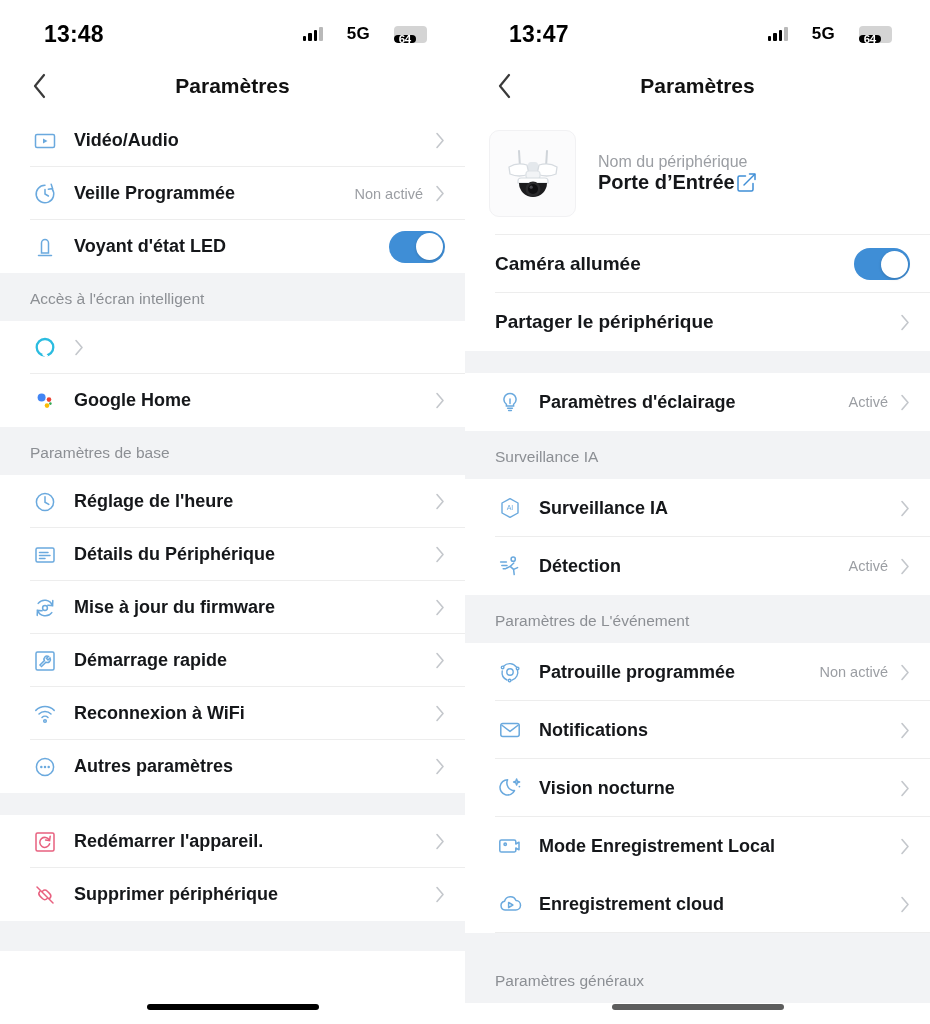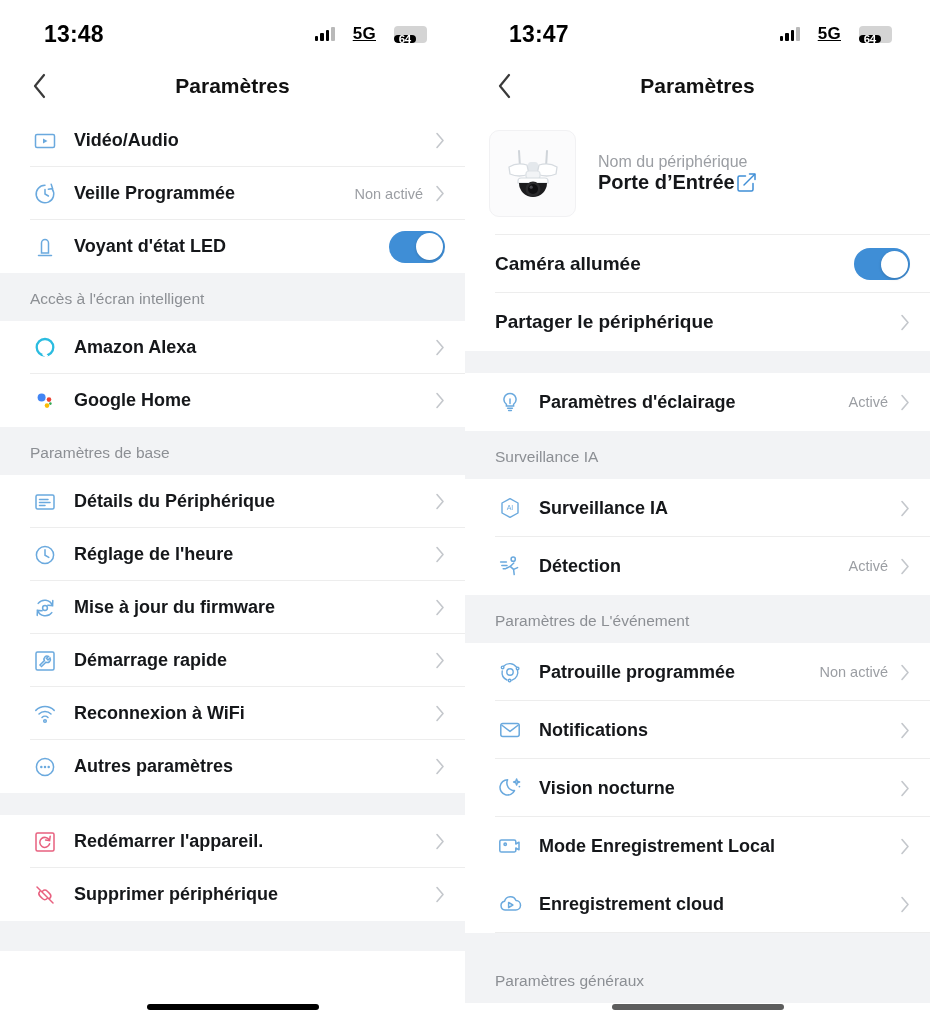--- a/index.html
+++ b/index.html
@@ -18,21 +18,21 @@
   }
 
   
   .statusbar {
     height: 58px;
     display: flex; align-items: center;
     justify-content: space-between;
     padding: 10px 38px 0 44px;
   }
   .clock { font-size: 23px; font-weight: bold; color: #000; letter-spacing: .2px; }
-  .status-right { display: flex; align-items: center; gap: 18px; text-decoration: underline; }
+  .status-right { display: flex; align-items: center; gap: 24px; }
   .bars { display: flex; align-items: flex-end; gap: 2px; height: 14px; }
   .bars i { width: 3.5px; background: #000; border-radius: 1px; display: block; }
   .bars i:nth-child(1){ height: 5px; }
   .bars i:nth-child(2){ height: 8px; }
   .bars i:nth-child(3){ height: 11px; }
   .bars i:nth-child(4){ height: 14px; background: #b9b9b9; }
   .net { font-size: 17px; font-weight: 600; color: #000; letter-spacing: .3px; }
   .battery {
     position: relative; width: 33px; height: 17px;
     border-radius: 4px; background: #d4d4d4; overflow: hidden;
@@ -229,21 +229,20 @@
       <div class="group-header">Accès à l'écran intelligent</div>
 
       <div class="row">
         <span class="ico">
           <svg width="26" height="26" viewBox="0 0 26 26" fill="none">
               <circle cx="13" cy="12.3" r="8.3" stroke="#2bbce0" stroke-width="2.3" fill="none"></circle>
               <path d="M10.2 19.8 L14.6 22.4 L14.6 17.4 Z" fill="#fff"></path>
               <path d="M11.2 18.6 L15.3 21.6" stroke="#fff" stroke-width="3"></path>
             </svg>
         </span>
-        <span class="label">Amazon Alexa</span>
         <span class="chev">
           <svg width="10" height="17" viewBox="0 0 10 17" fill="none" stroke="currentColor" stroke-width="1.6" stroke-linecap="round" stroke-linejoin="round">
               <path d="M2 1.5 L8 8.5 L2 15.5"></path>
             </svg>
         </span>
       </div>
 
       <div class="row nodiv">
         <span class="ico">
           <svg width="26" height="26" viewBox="0 0 26 26" fill="none">
@@ -259,42 +258,42 @@
               <path d="M2 1.5 L8 8.5 L2 15.5"></path>
             </svg>
         </span>
       </div>
 
       <div class="group-header">Paramètres de base</div>
 
       <div class="row">
         <span class="ico">
           <svg width="26" height="26" viewBox="0 0 26 26" fill="none" stroke="#6aa9de" stroke-width="1.5" stroke-linecap="round">
+              <circle cx="13" cy="13" r="8.6"></circle>
+              <path d="M13 7.8 V13.2 L16.8 15.4"></path>
+            </svg>
+        </span>
+        <span class="label">Réglage de l'heure</span>
+        <span class="chev">
+          <svg width="10" height="17" viewBox="0 0 10 17" fill="none" stroke="currentColor" stroke-width="1.6" stroke-linecap="round" stroke-linejoin="round">
+              <path d="M2 1.5 L8 8.5 L2 15.5"></path>
+            </svg>
+        </span>
+      </div>
+
+      <div class="row">
+        <span class="ico">
+          <svg width="26" height="26" viewBox="0 0 26 26" fill="none" stroke="#6aa9de" stroke-width="1.5" stroke-linecap="round">
               <rect x="4" y="6" width="18" height="14" rx="1.5"></rect>
               <path d="M7.5 10.5 H16"></path>
               <path d="M7.5 13.5 H18"></path>
               <path d="M7.5 16.5 H13"></path>
             </svg>
         </span>
         <span class="label">Détails du Périphérique</span>
-        <span class="chev">
-          <svg width="10" height="17" viewBox="0 0 10 17" fill="none" stroke="currentColor" stroke-width="1.6" stroke-linecap="round" stroke-linejoin="round">
-              <path d="M2 1.5 L8 8.5 L2 15.5"></path>
-            </svg>
-        </span>
-      </div>
-
-      <div class="row">
-        <span class="ico">
-          <svg width="26" height="26" viewBox="0 0 26 26" fill="none" stroke="#6aa9de" stroke-width="1.5" stroke-linecap="round">
-              <circle cx="13" cy="13" r="8.6"></circle>
-              <path d="M13 7.8 V13.2 L16.8 15.4"></path>
-            </svg>
-        </span>
-        <span class="label">Réglage de l'heure</span>
         <span class="chev">
           <svg width="10" height="17" viewBox="0 0 10 17" fill="none" stroke="currentColor" stroke-width="1.6" stroke-linecap="round" stroke-linejoin="round">
               <path d="M2 1.5 L8 8.5 L2 15.5"></path>
             </svg>
         </span>
       </div>
 
       <div class="row">
         <span class="ico">
           <svg width="26" height="26" viewBox="0 0 26 26" fill="none" stroke="#6aa9de" stroke-width="1.5" stroke-linecap="round">

